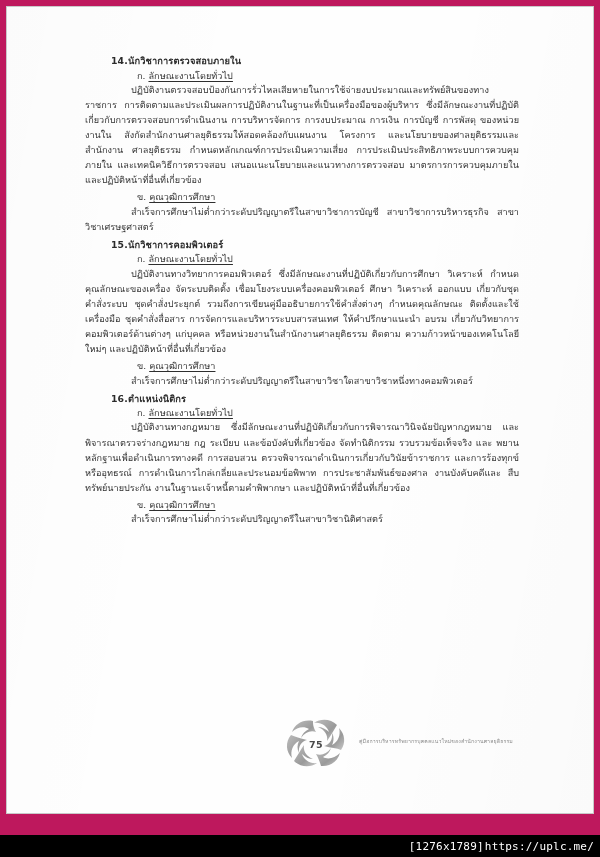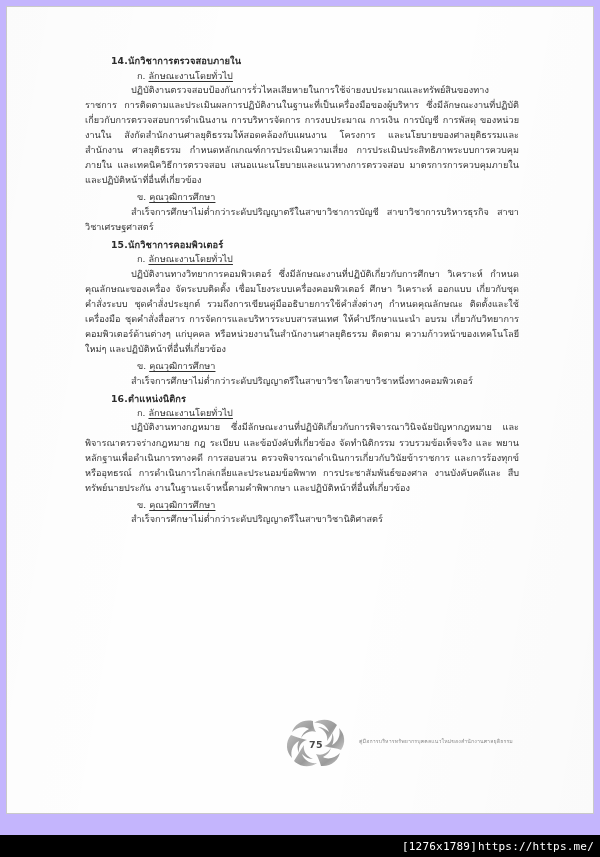--- a/index.html
+++ b/index.html
@@ -11,21 +11,21 @@
     width: 600px;
     height: 857px;
     overflow: hidden;
     font-family: "DejaVu Sans", "Liberation Sans", sans-serif;
   }
 
   .viewer {
     position: relative;
     width: 600px;
     height: 857px;
-    background: #c4b5fd;
+    background: #be185d;
     box-sizing: border-box;
   }
 
   
   .page-sheet {
     position: absolute;
     left: 6px;
     top: 6px;
     width: 588px;
     height: 808px;
@@ -269,16 +269,16 @@
       <div class="footer-pagenum">75</div>
 
       <div class="footer-caption">คู่มือการบริหารทรัพยากรบุคคลแนวใหม่ของสำนักงานศาลยุติธรรม</div>
 
     </div>
 
   </div>
 
   <div class="watermark-bar">
     <span class="watermark-text watermark-dims">[1276x1789]</span>
-      <span class="watermark-text">https://https.me/</span>
+      <span class="watermark-text">https://uplc.me/</span>
   </div>
 
 </div>
 
 </body></html>

